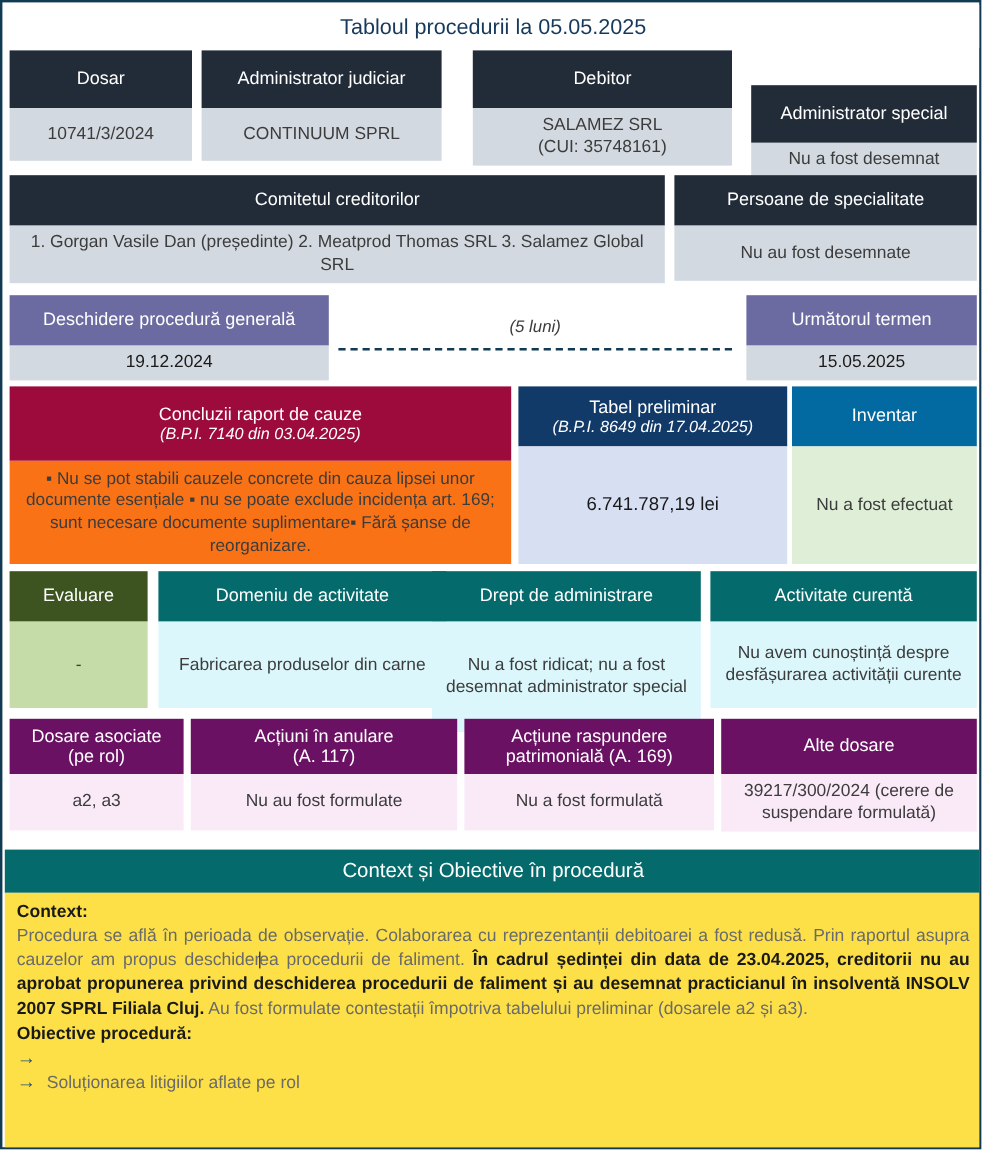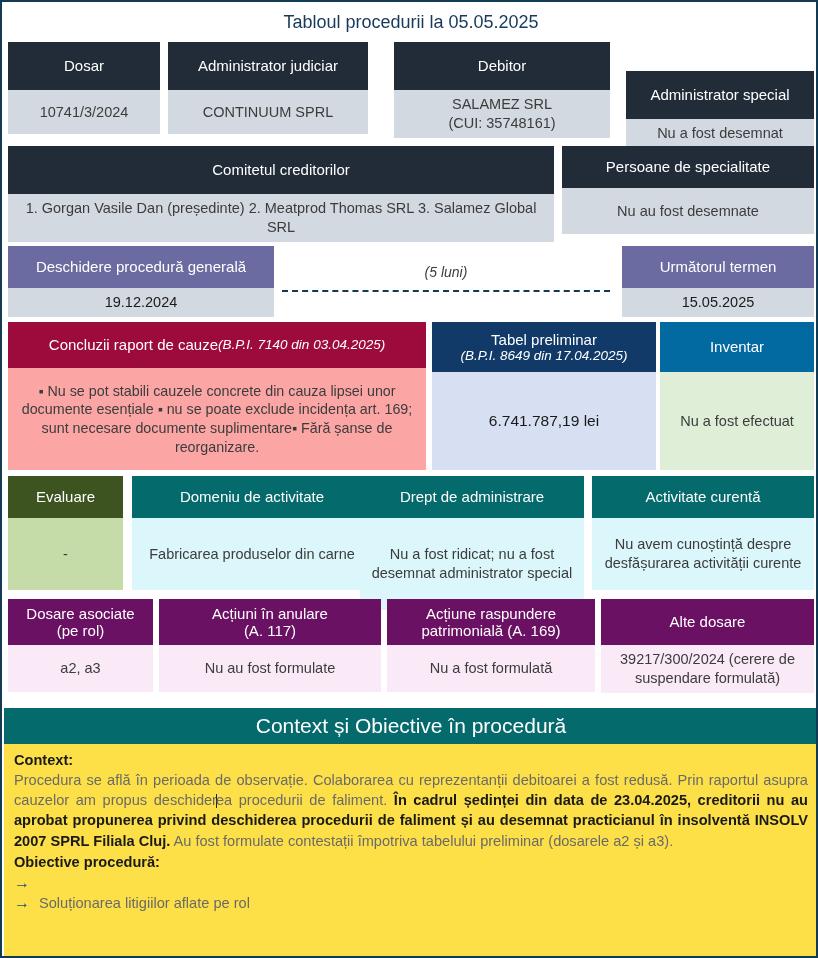--- a/index.html
+++ b/index.html
@@ -69,21 +69,21 @@
   }
 
   
   .hd-dark   { background: #222b38; }
   .bd-grey   { background: #d3d9e0; }
 
   .hd-purple { background: #6b6ba2; }
   .bd-purple { background: #d3d9e0; }
 
   .hd-maroon { background: #9c0b3b; }
-  .bd-maroon { background: #fca5a5; color: #3c3c3c; }
+  .bd-maroon { background: #f97316; color: #3c3c3c; }
 
   .hd-navy   { background: #113a69; }
   .bd-navy   { background: #d7e0f2; color: #1a1a1a; }
 
   .hd-green  { background: #0369a1; }
   .bd-green  { background: #dfeed7; }
 
   .hd-olive  { background: #3d5420; }
   .bd-olive  { background: #c5dca8; }
 
@@ -120,21 +120,21 @@
     position: absolute;
     left: 2px; top: 706px;
     width: 814px; height: 250px;
     display: flex; flex-direction: column;
   }
   #ctx-head {
     height: 36px;
     background: #046a6c;
     color: #ffffff;
     display: flex; align-items: center; justify-content: center;
-    font-size: 21px;
+    font-size: 17px;
   }
   #ctx-body {
     flex: 1 1 auto;
     background: #fde047;
     padding: 6px 10px 4px 10px;
     box-sizing: border-box;
     color: #6a6a6a;
     font-size: 14.6px;
     line-height: 1.38;
     text-align: justify;
@@ -188,21 +188,21 @@
     <div class="card-body bd-grey" style="white-space:pre-line;">SALAMEZ SRL
 (CUI: 35748161)</div>
   </div>
 
   <div class="card" style="left:624px; top:40px; width:188px; height:92px;">
     <div class="card-head hd-dark" style="height:48px;margin-top:29px;">Administrator special</div>
     <div class="card-body bd-grey">Nu a fost desemnat</div>
   </div>
 
   <div class="card" style="left:6px; top:144px; width:546px; height:88px;">
-    <div class="card-head hd-dark" style="height:48px;">Comitetul creditorilor</div>
+    <div class="card-head hd-dark" style="height:42px;">Comitetul creditorilor</div>
     <div class="card-body bd-grey">1. Gorgan Vasile Dan (președinte) 2. Meatprod Thomas SRL 3. Salamez Global SRL</div>
   </div>
 
   <div class="card" style="left:560px; top:144px; width:252px; height:88px;">
     <div class="card-head hd-dark" style="height:42px;">Persoane de specialitate</div>
     <div class="card-body bd-grey">Nu au fost desemnate</div>
   </div>
 
   <div class="card" style="left:6px; top:244px; width:266px; height:66px;">
     <div class="card-head hd-purple" style="height:42px;">Deschidere procedură generală</div>
@@ -213,21 +213,21 @@
     <div id="dash-label">(5 luni)</div>
     <div id="dash-line"></div>
   </div>
 
   <div class="card" style="left:620px; top:244px; width:192px; height:66px;">
     <div class="card-head hd-purple" style="height:42px;">Următorul termen</div>
     <div class="card-body bd-purple" style="color:#1a1a1a;">15.05.2025</div>
   </div>
 
   <div class="card" style="left:6px; top:320px; width:418px; height:148px;">
-    <div class="card-head hd-maroon" style="height:46px; flex-direction:row; justify-content:center;">
+    <div class="card-head hd-maroon" style="height:62px; flex-direction:column; justify-content:center;">
       <span>Concluzii raport de cauze</span>
       <span class="sub">(B.P.I. 7140 din 03.04.2025)</span>
     </div>
     <div class="card-body bd-maroon" style="font-size:14.3px;">▪ Nu se pot stabili cauzele concrete din cauza lipsei unor documente esențiale ▪ nu se poate exclude incidența art. 169; sunt necesare documente suplimentare▪ Fără șanse de reorganizare.</div>
   </div>
 
   <div class="card" style="left:430px; top:320px; width:224px; height:148px;">
     <div class="card-head hd-navy" style="height:50px; flex-direction:column; justify-content:center;">
       <span>Tabel preliminar</span>
       <span class="sub">(B.P.I. 8649 din 17.04.2025)</span>

